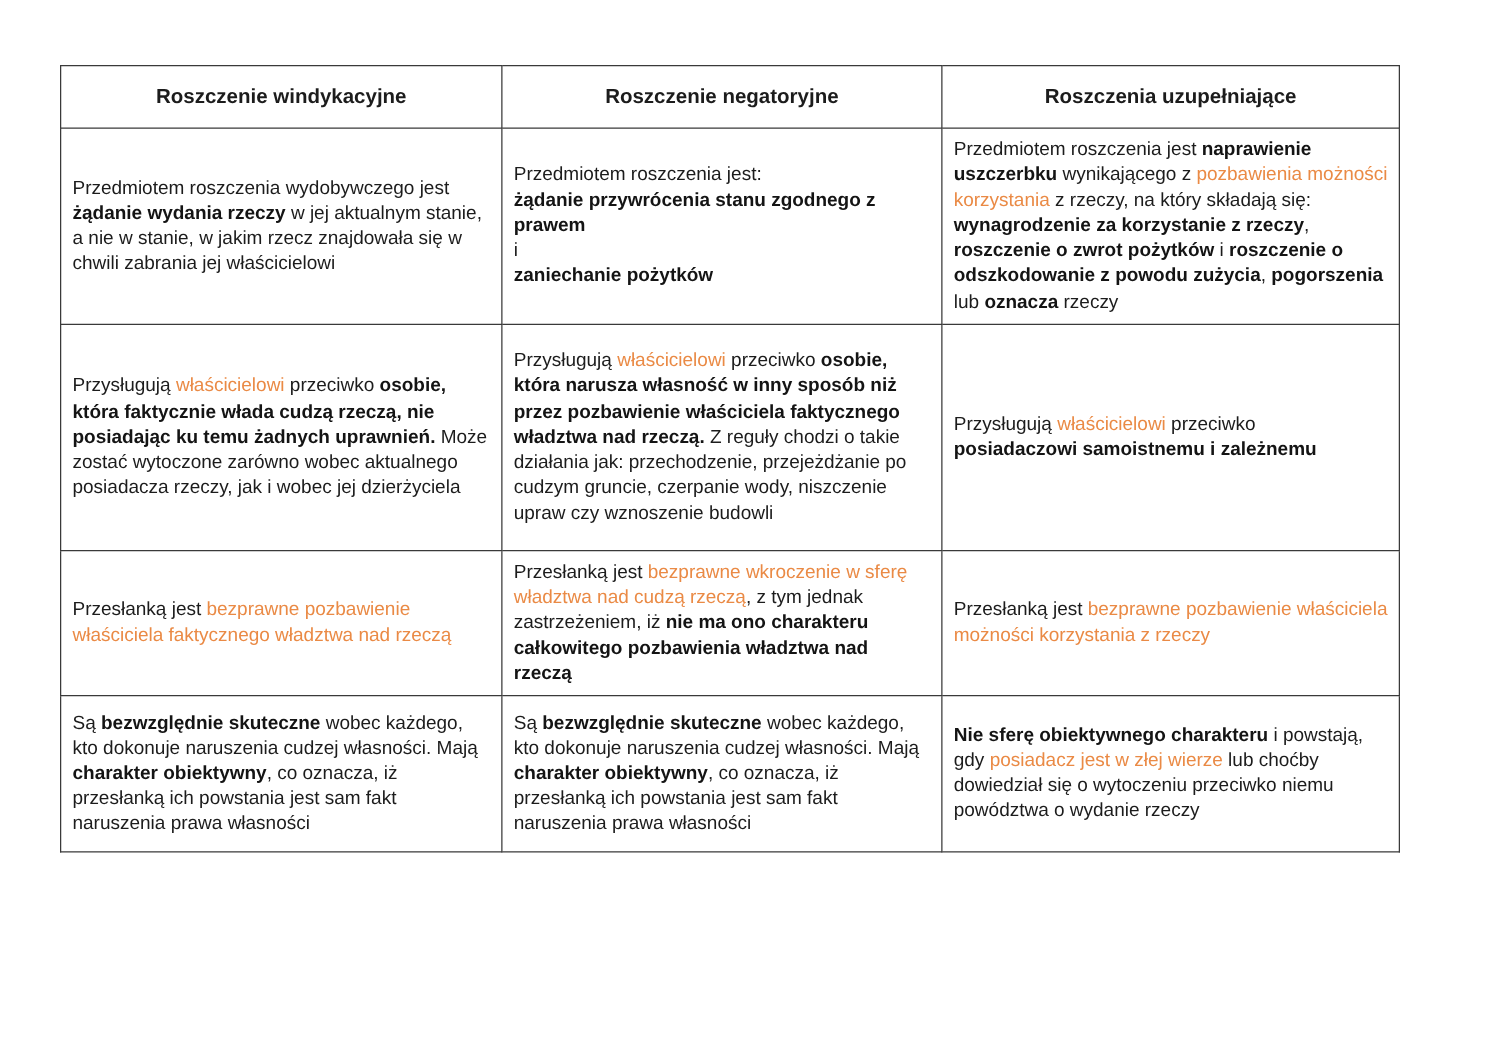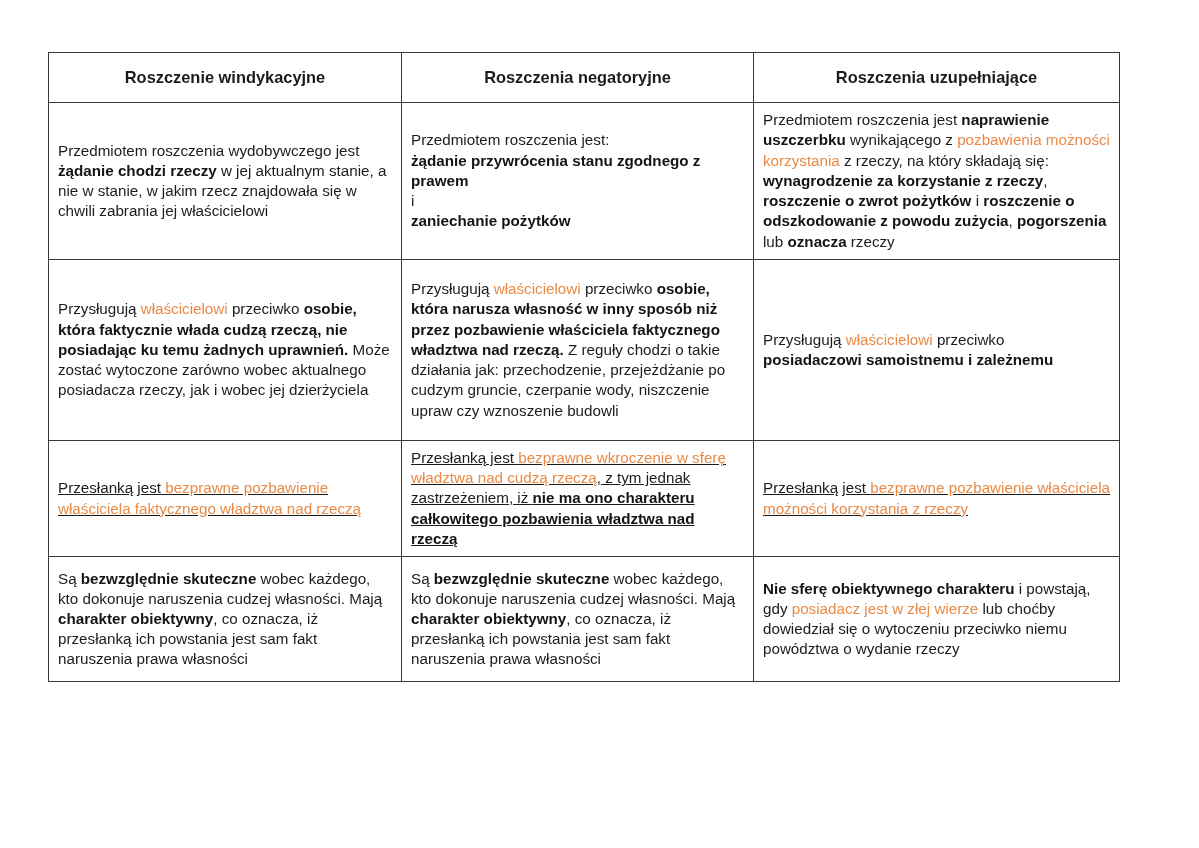--- a/index.html
+++ b/index.html
@@ -43,21 +43,21 @@
     height: 31px;
     padding-top: 9px;
     padding-bottom: 9px;
   }
   col.c1 { width: 353px; }
   col.c2 { width: 352px; }
   col.c3 { width: 366px; }
 
   tr.r1 td { height: 142px; }
   tr.r2 td { height: 166px; }
-  tr.r3 td { height: 100px; text-decoration: underline; }
+  tr.r3 td { height: 100px; }
   tr.r4 td { height: 110px; }
 
   b, strong { font-weight: bold; color: #141414; }
   .hl { color: #ea8a45; }
   .it { }
 
   .cell-inner {
     display: block;
   }
 </style>
@@ -68,28 +68,28 @@
 
   <table id="claims-table">
     <colgroup>
       <col class="c1">
         <col class="c2">
         <col class="c3">
     </colgroup>
     <thead>
       <tr>
         <th>Roszczenie windykacyjne</th>
-        <th>Roszczenia negatoryjne</th>
+        <th>Roszczenie negatoryjne</th>
         <th>Roszczenia uzupełniające</th>
       </tr>
     </thead>
     <tbody>
       <tr class="r1">
         <td>
-            <span class="cell-inner">Przedmiotem roszczenia <span class="it">wydobywczego</span> jest <b>żądanie chodzi rzeczy</b> w jej aktualnym stanie, a nie w stanie, w jakim rzecz znajdowała się w chwili zabrania jej właścicielowi</span>
+            <span class="cell-inner">Przedmiotem roszczenia <span class="it">wydobywczego</span> jest <b>żądanie wydania rzeczy</b> w jej aktualnym stanie, a nie w stanie, w jakim rzecz znajdowała się w chwili zabrania jej właścicielowi</span>
           </td>
         <td>
             <span class="cell-inner">Przedmiotem roszczenia jest:<br><b>żądanie przywrócenia stanu zgodnego z prawem</b><br>i<br><b>zaniechanie pożytków</b></span>
           </td>
         <td>
             <span class="cell-inner">Przedmiotem roszczenia jest <b>naprawienie uszczerbku</b> wynikającego z <span class="hl">pozbawienia możności korzystania</span> z rzeczy, na który składają się: <b>wynagrodzenie za korzystanie z rzeczy</b>, <b>roszczenie o zwrot pożytków</b> i <b>roszczenie o odszkodowanie z powodu zużycia</b>, <b>pogorszenia</b> lub <b>oznacza</b> rzeczy</span>
           </td>
       </tr>
       <tr class="r2">
         <td>

